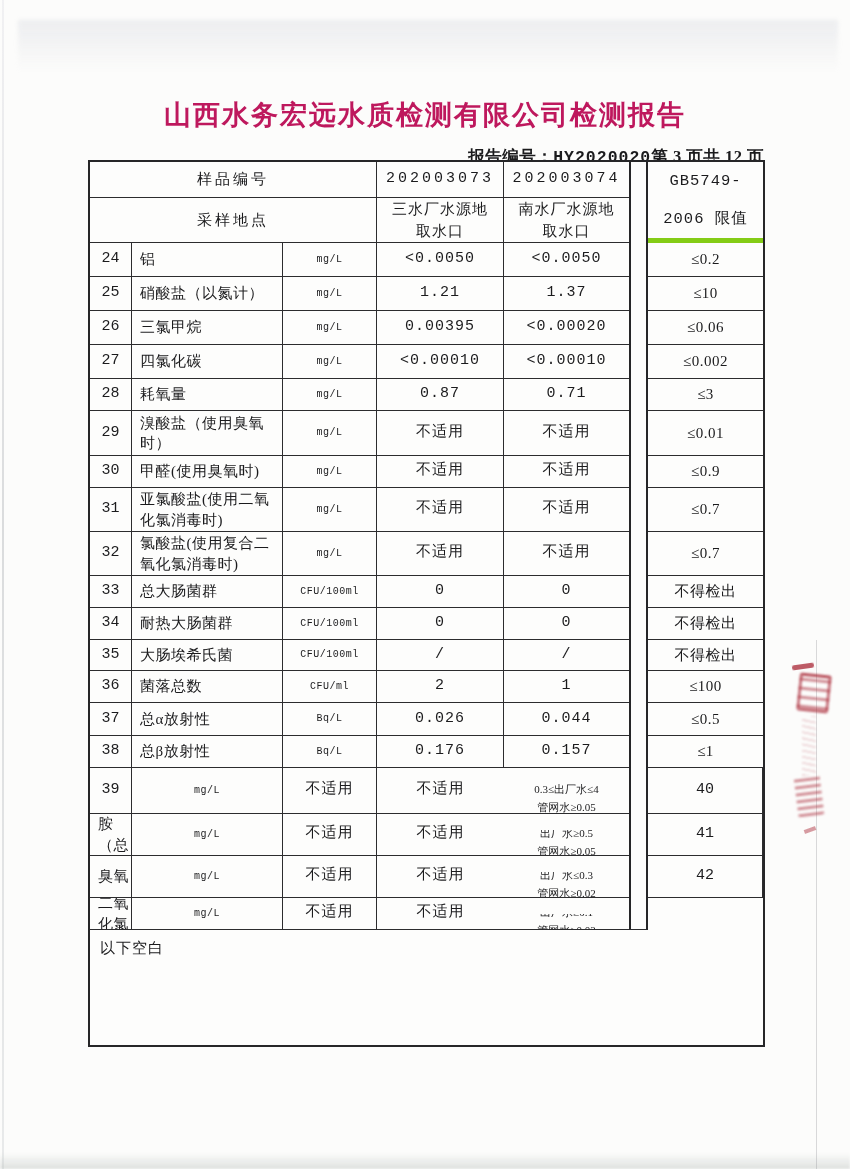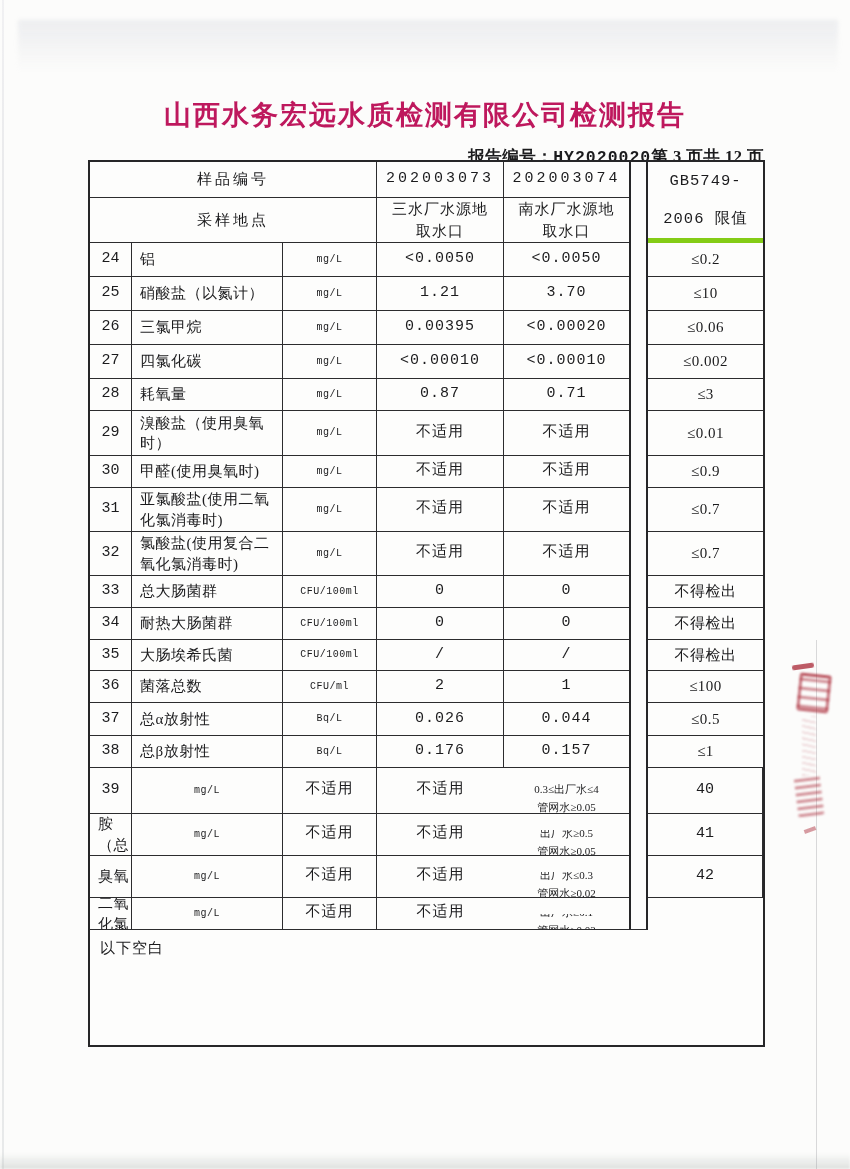--- a/index.html
+++ b/index.html
@@ -127,21 +127,21 @@
     <div class="c item pre">铝</div>
     <div class="c unit">mg/L</div>
     <div class="c val">&lt;0.0050</div>
     <div class="c val endmain">&lt;0.0050</div>
     <div class="c lim last pre">≤0.2</div>
 
     <div class="c no">25</div>
     <div class="c item pre">硝酸盐（以氮计）</div>
     <div class="c unit">mg/L</div>
     <div class="c val">1.21</div>
-    <div class="c val endmain">3.70</div>
+    <div class="c val endmain">1.37</div>
     <div class="c lim last pre">≤10</div>
 
     <div class="c no">26</div>
     <div class="c item pre">三氯甲烷</div>
     <div class="c unit">mg/L</div>
     <div class="c val">0.00395</div>
     <div class="c val endmain">&lt;0.00020</div>
     <div class="c lim last pre">≤0.06</div>
 
     <div class="c no">27</div>

